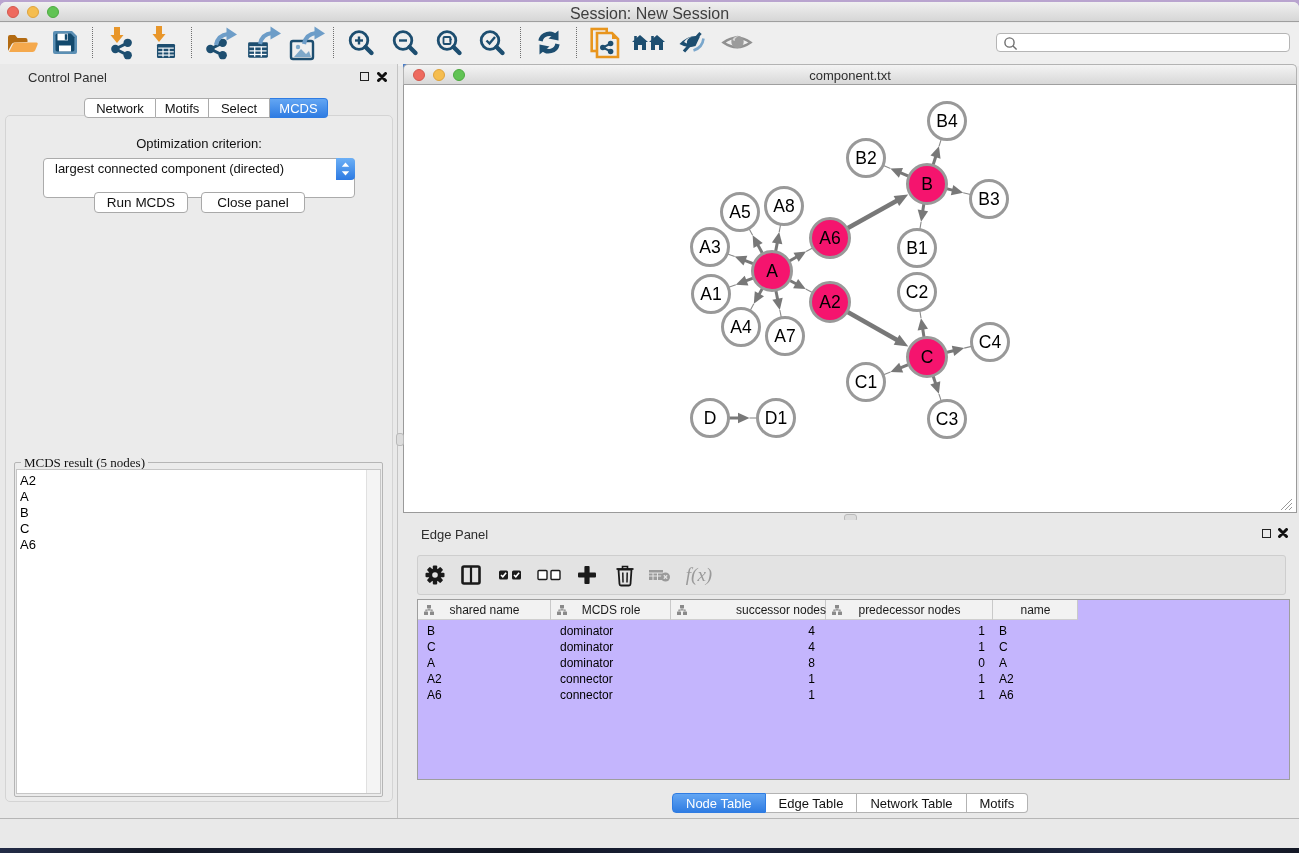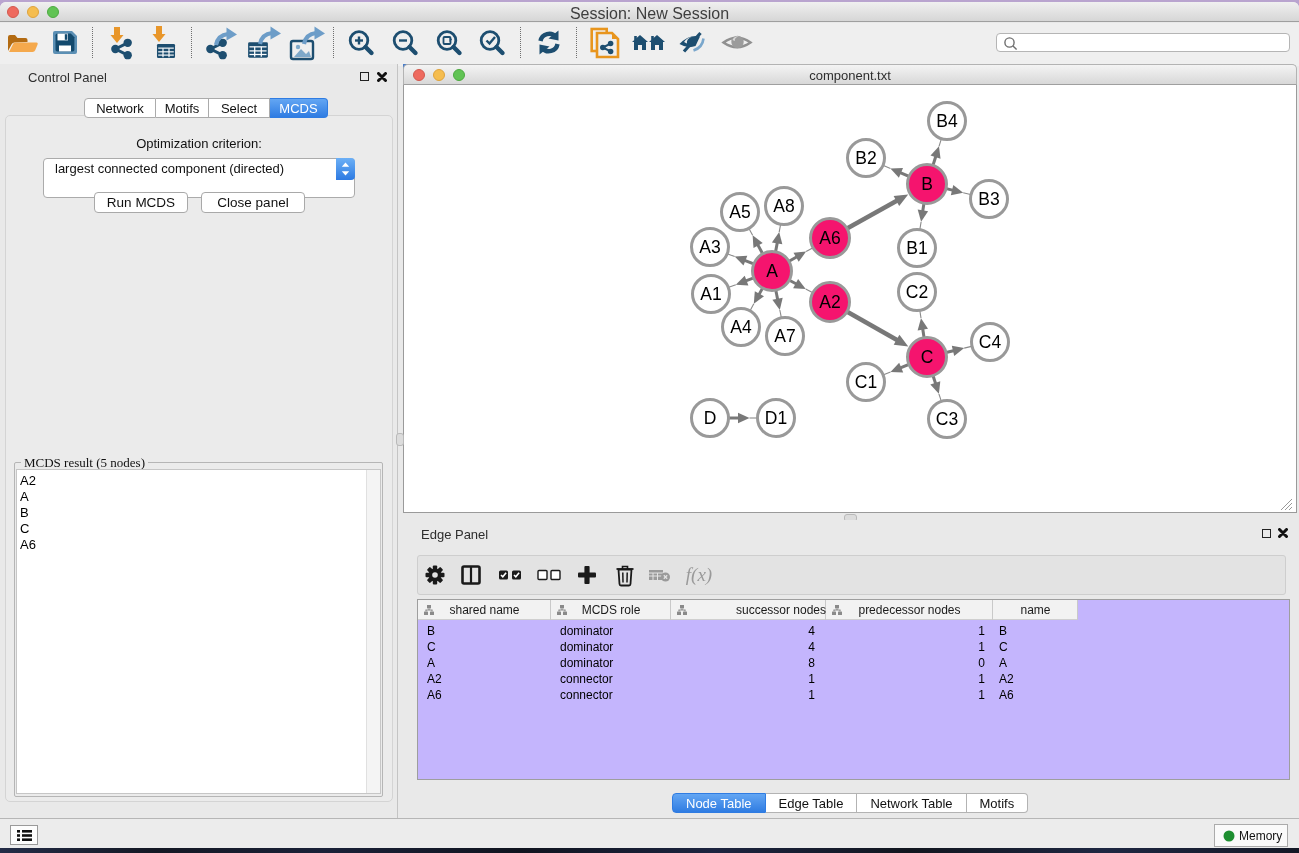--- a/index.html
+++ b/index.html
@@ -500,32 +500,14 @@
 </div>
     <div class="abs btabs" style="left:273px;">
       <div class="btab sel">Node Table</div>
         <div class="btab">Edge Table</div>
         <div class="btab">Network Table</div>
         <div class="btab last">Motifs</div>
     </div>
   </div>
 
   <div class="abs statussep"></div>
-  <div class="abs statusbar">
-    <div class="abs listbtn">
-      <svg width="26" height="19" viewBox="0 0 26 19">
-        <rect x="6" y="4" width="3" height="2.6" fill="#111"></rect>
-          <rect x="11" y="4" width="10" height="2.6" fill="#111"></rect>
-        <rect x="6" y="8.2" width="3" height="2.6" fill="#111"></rect>
-          <rect x="11" y="8.2" width="10" height="2.6" fill="#111"></rect>
-        <rect x="6" y="12.4" width="3" height="2.6" fill="#111"></rect>
-          <rect x="11" y="12.4" width="10" height="2.6" fill="#111"></rect>
-      </svg>
-    </div>
-    <div class="abs membtn">
-      <svg width="12" height="12" style="position:absolute;left:8px;top:5px;">
-          <circle cx="6" cy="6" r="5.5" fill="#1e8f31"></circle>
-        </svg>
-      <span style="position:absolute;left:24px;top:4px;">Memory</span>
-    </div>
-  </div>
 </div>
 <div class="abs" style="left:0;top:848px;width:1299px;height:5px;background:linear-gradient(90deg,#232c47 0%,#141824 12%,#1a2138 25%,#10141f 40%,#1c2440 55%,#12161f 70%,#1e2742 85%,#141826 100%);"></div>
 
 </body></html>

